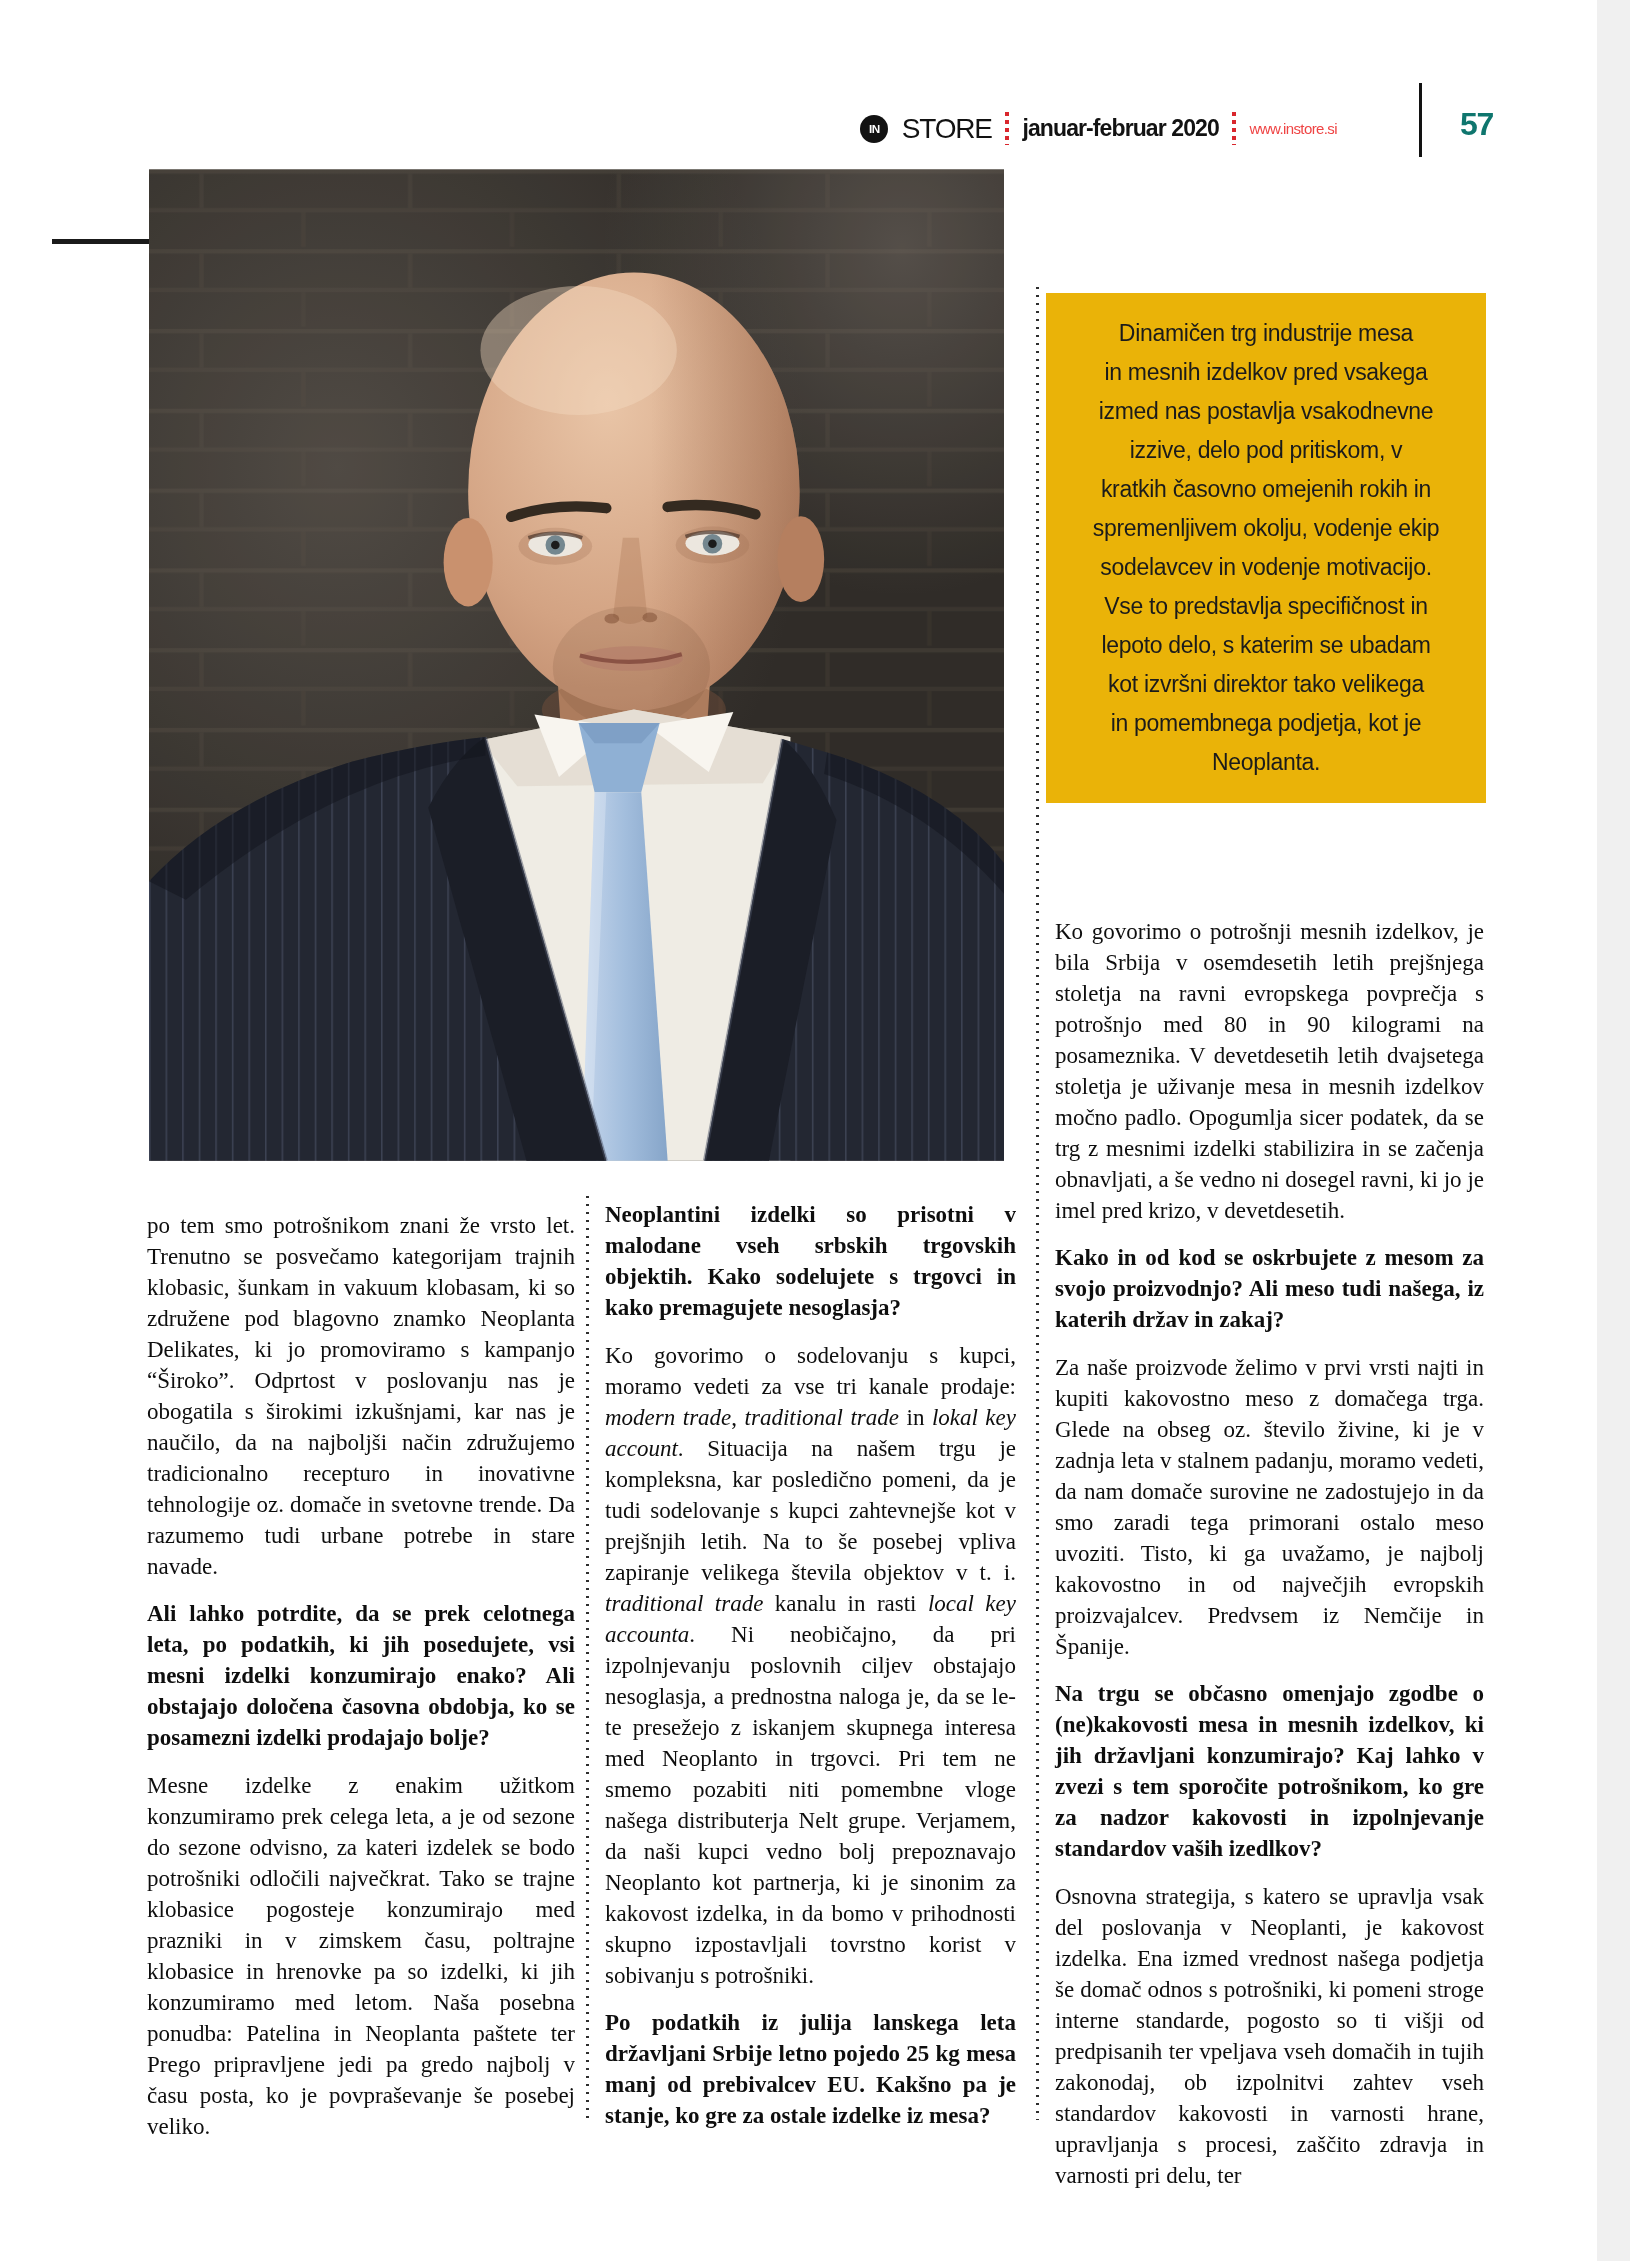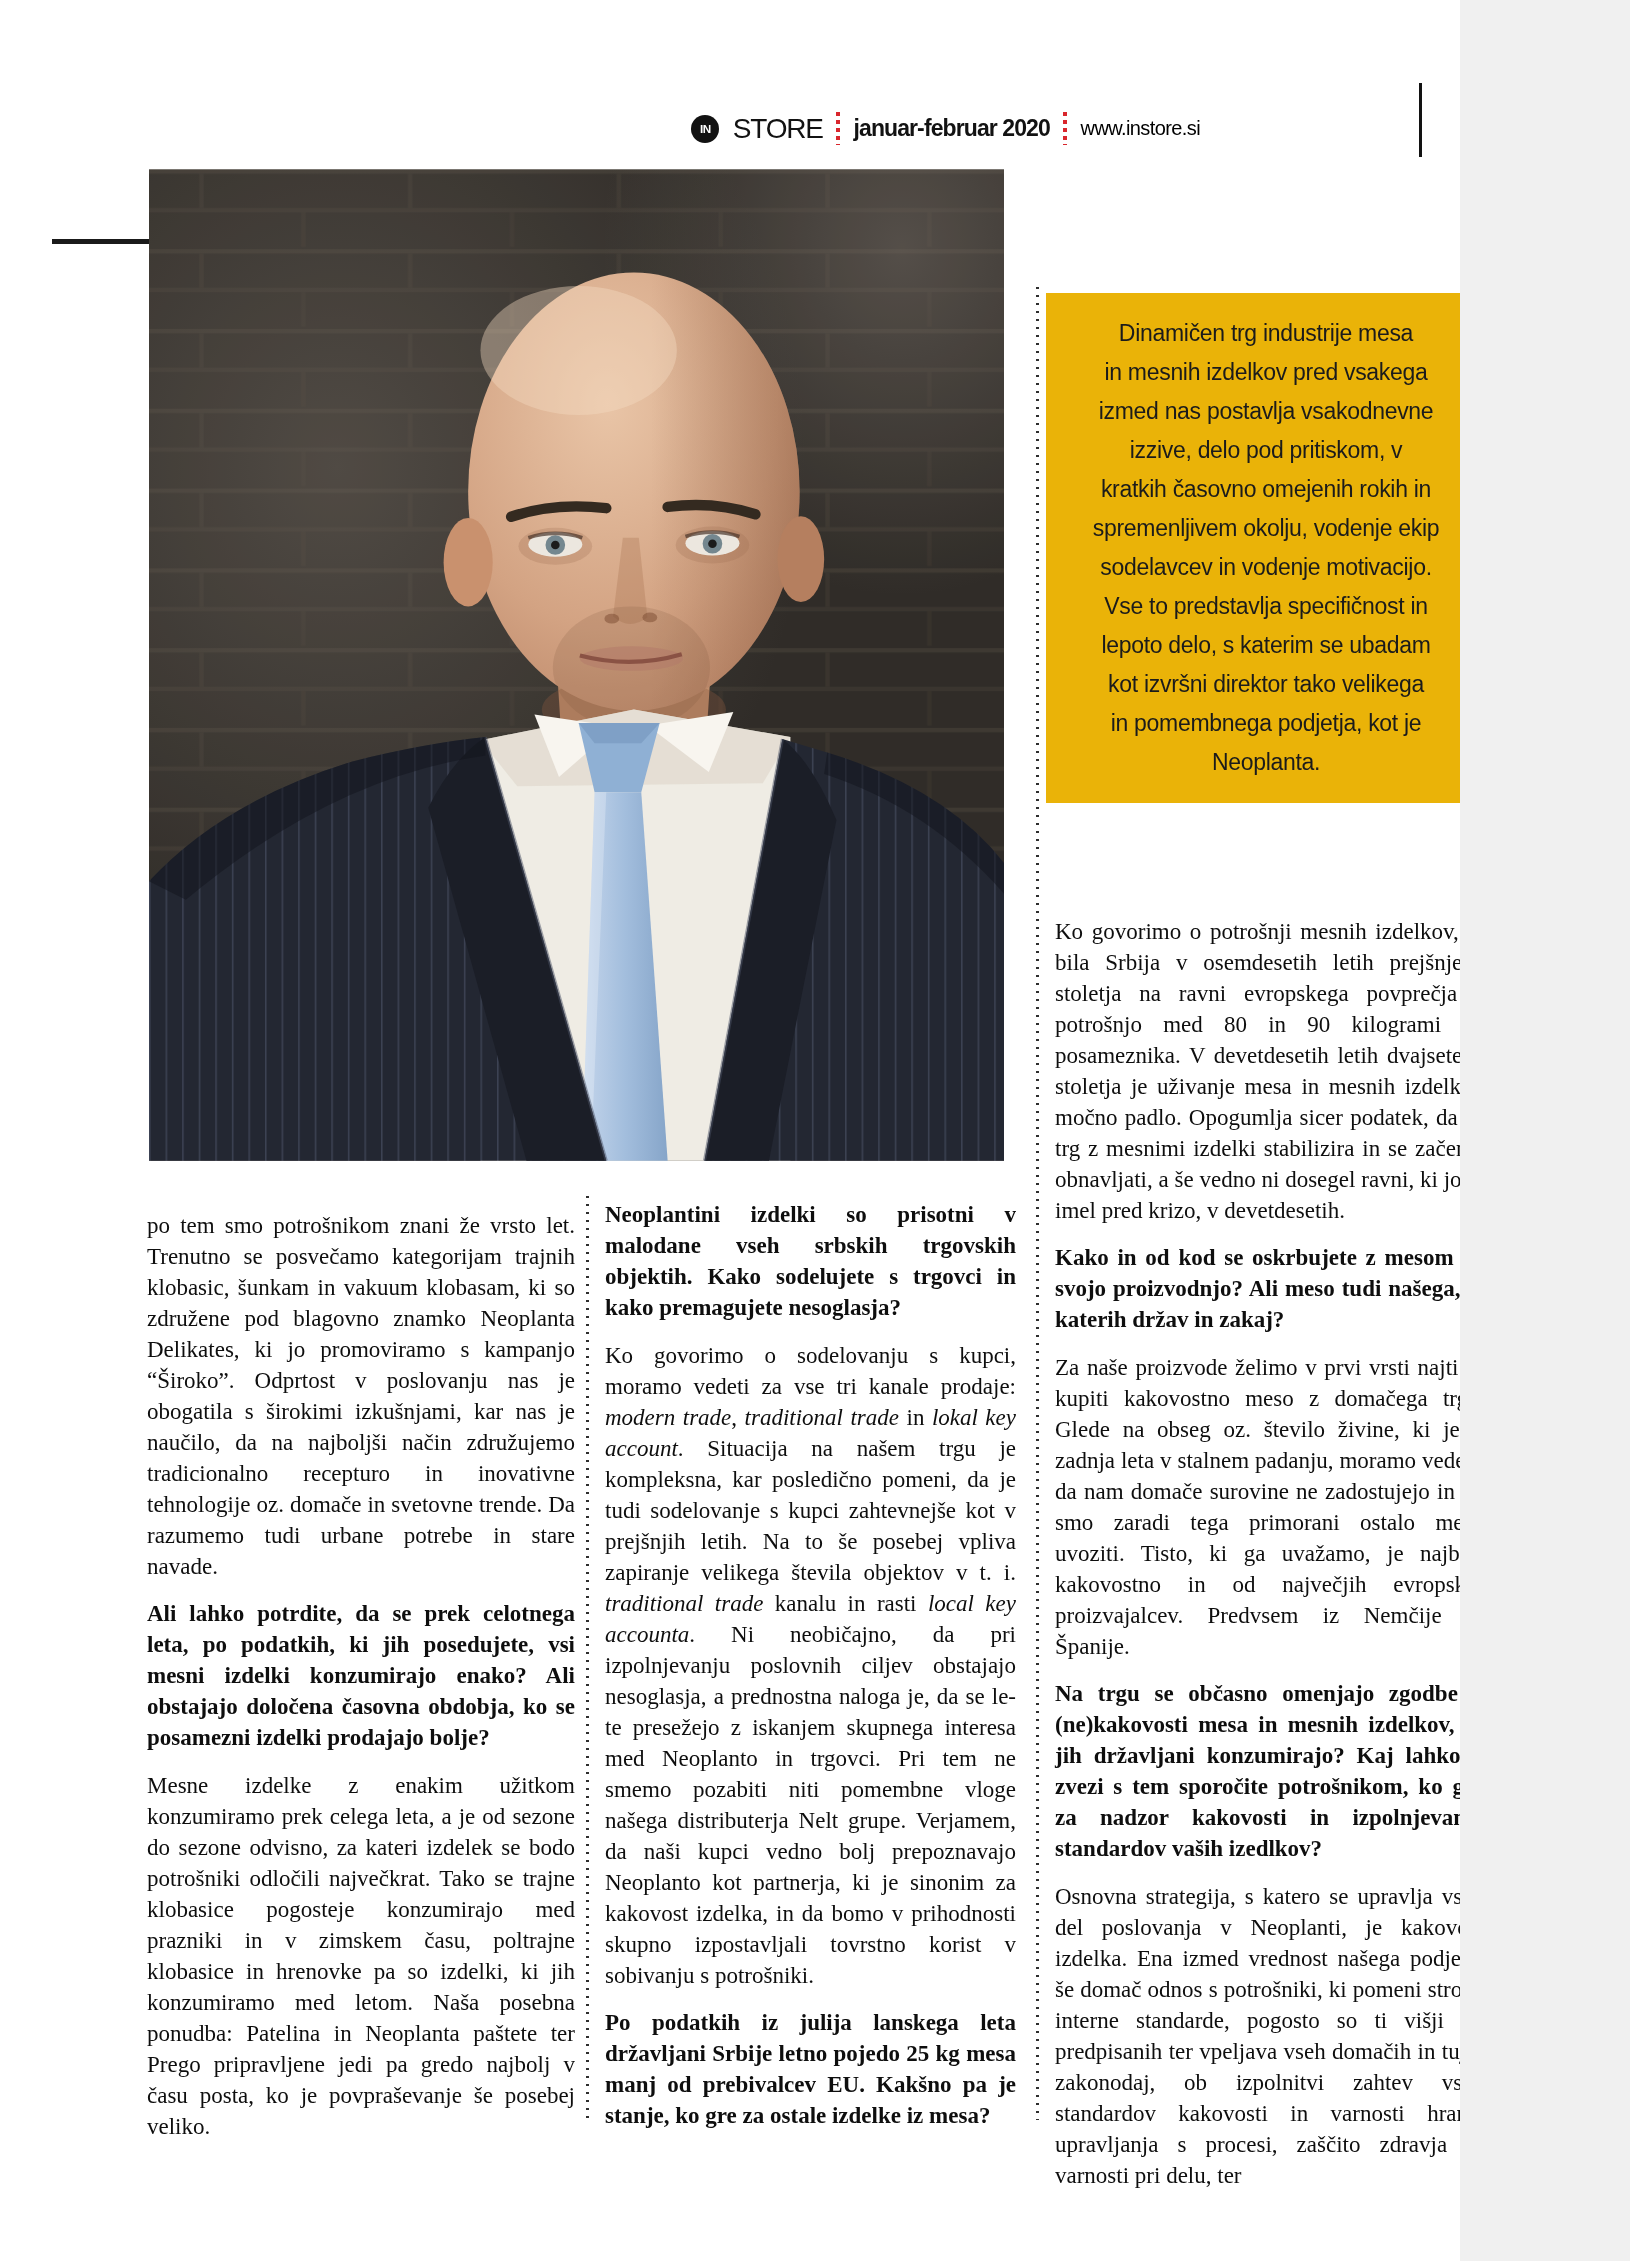--- a/index.html
+++ b/index.html
@@ -1,40 +1,39 @@
 <!DOCTYPE html>
 <html style="font-size:9.8px"><head>
 <meta charset="utf-8">
 <style>
   html,body{margin:0;padding:0;background:#f0f0f0;}
   .page{
     position:relative;
-    width:1412px;height:2261px;
+    width:1597px;height:2261px;
     background:#ffffff;
     overflow:hidden;
     font-family:"Liberation Serif","DejaVu Serif",serif;
     color:#0e0e0e;
-    padding-left:48px;
   }
   
   .header{
     position:absolute;top:112px;right:260px;
     display:flex;align-items:center;gap:13.5px;
     font-family:"Liberation Sans","DejaVu Sans",sans-serif;
     white-space:nowrap;
   }
   .logo-circle{
     width:28px;height:28px;border-radius:50%;
     background:#121212;color:#ffffff;
     display:flex;align-items:center;justify-content:center;
     font-size:11.7px;font-weight:bold;letter-spacing:-0.6px;
   }
   .logo-store{font-size:28px;font-weight:normal;letter-spacing:-1.2px;color:#121212;}
   .hdr-issue{font-size:23px;font-weight:bold;letter-spacing:-0.9px;color:#121212;}
-  .hdr-site{font-size:20px;letter-spacing:-0.6px;color:#000000;text-align:right;}
+  .hdr-site{font-size:15px;letter-spacing:-0.6px;color:#ef4444;text-align:right;}
   .red-dots{
     width:3.7px;height:33px;
     background:repeating-linear-gradient(to bottom,#d9262c 0 3.7px,transparent 3.7px 8px);
   }
   .hdr-bar{position:absolute;left:1419px;top:83px;width:2.5px;height:74px;background:#121212;}
   .page-number{
     position:absolute;left:1460px;top:106px;
     font-family:"Liberation Sans","DejaVu Sans",sans-serif;
     font-size:32px;font-weight:bold;letter-spacing:-1.2px;color:#0f766e;
   }

